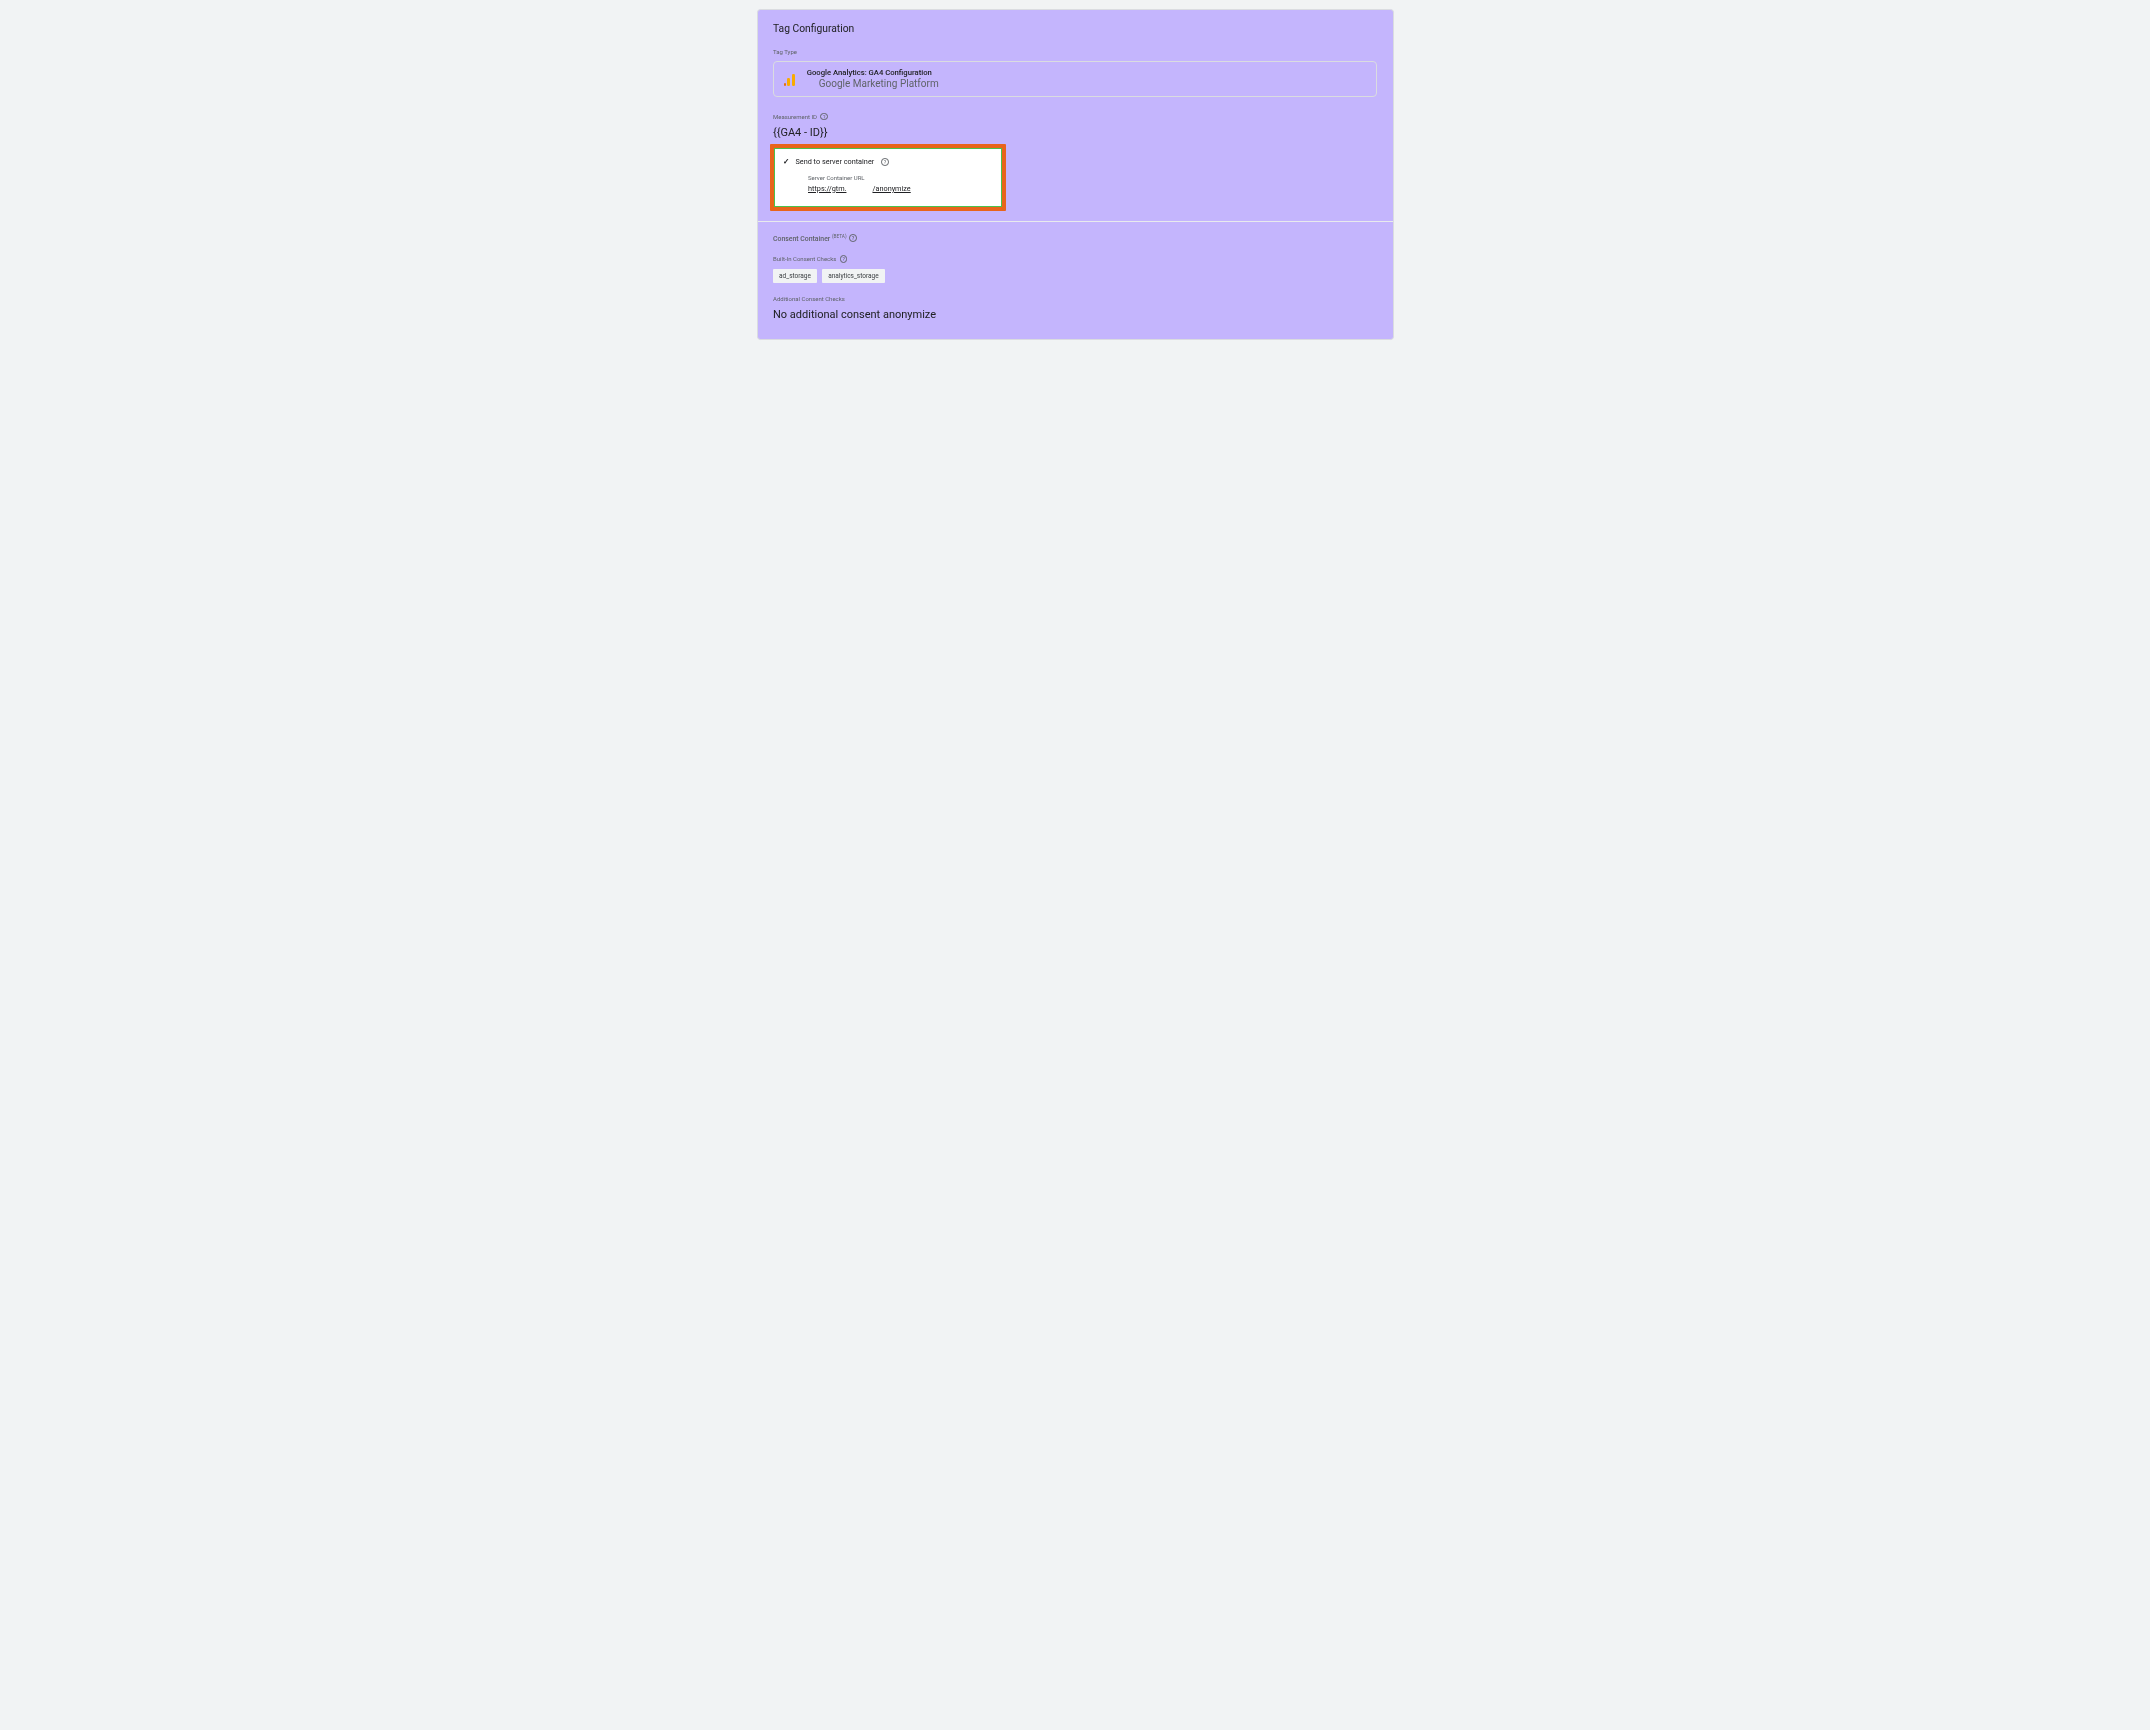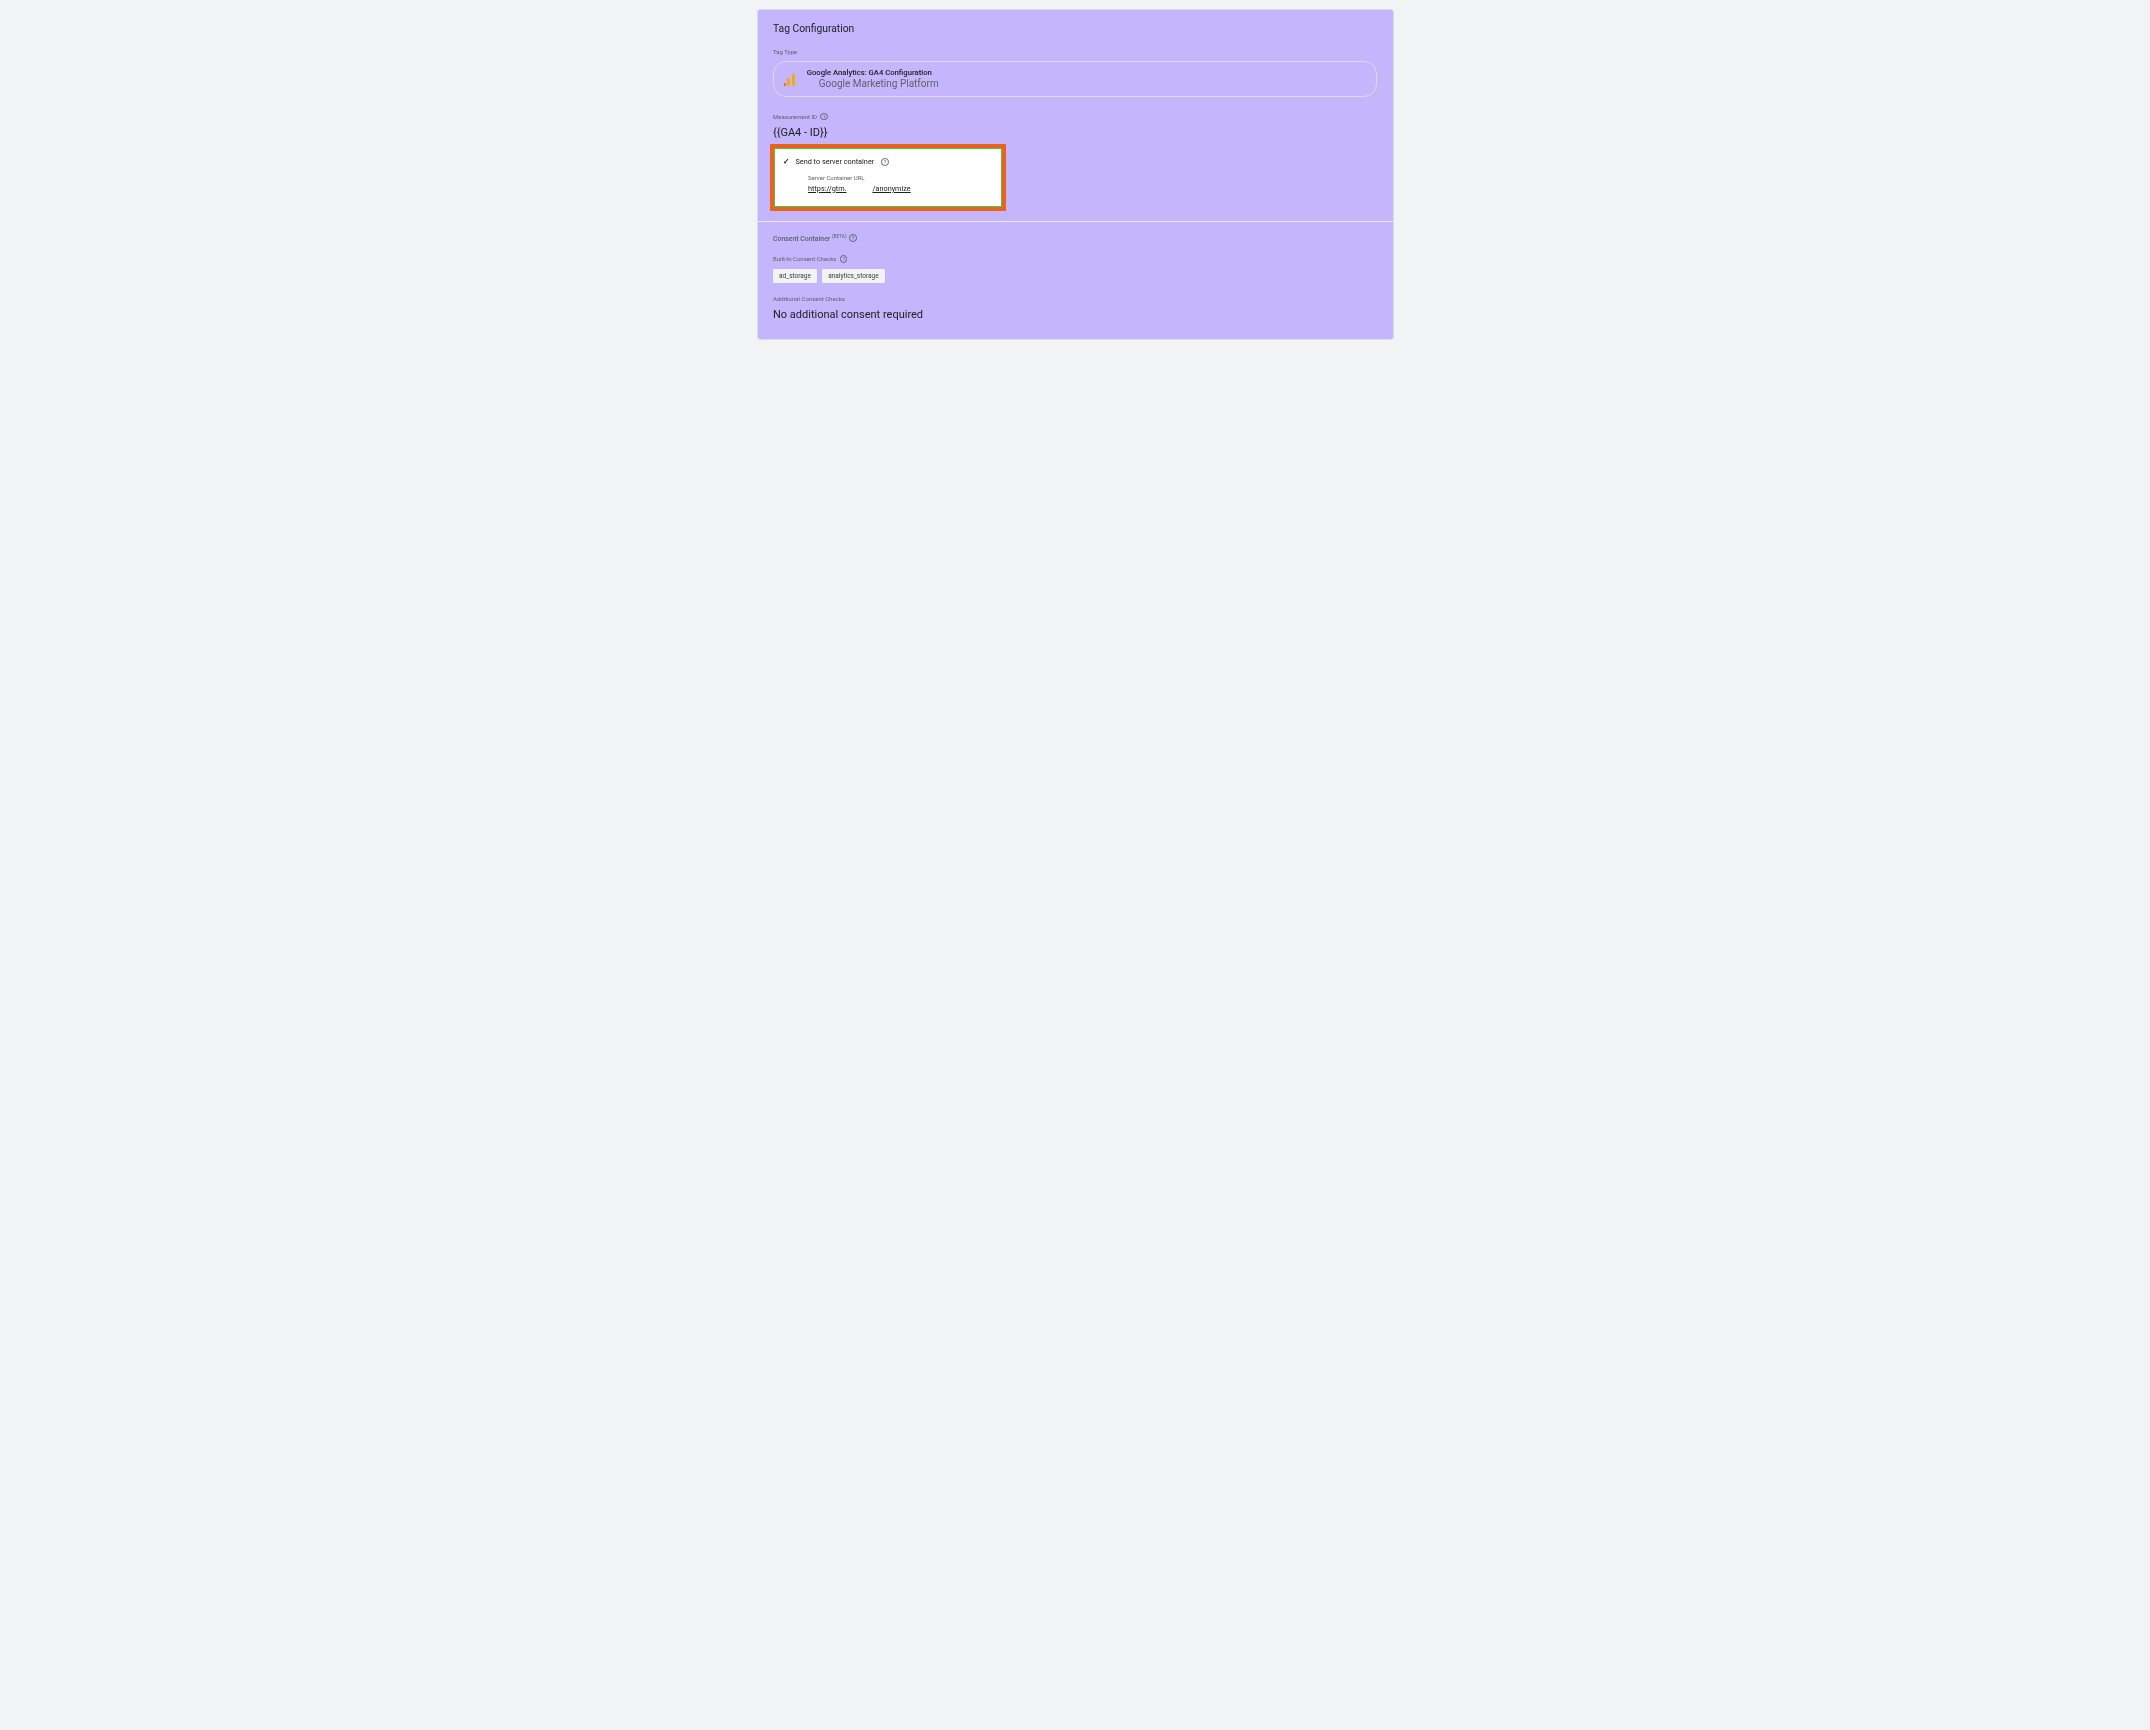--- a/index.html
+++ b/index.html
@@ -26,21 +26,21 @@
     .field-label {
       font-size: 6px;
       color: #5f6368;
       margin-bottom: 6px;
       display: flex;
       align-items: center;
       gap: 3.4px;
     }
     .tag-type-box {
       border: 0.4px solid #dadce0;
-      border-radius: 13px;
+      border-radius: 4px;
       padding: 6.9px 9.5px;
       display: flex;
       align-items: center;
       gap: 12px;
       margin-bottom: 15.5px;
     }
     .ga-icon {
       display: flex;
       align-items: flex-end;
       gap: 1.3px;
@@ -201,15 +201,15 @@
   <div class="field-label">
     <span>Built-In Consent Checks</span>
     <span class="help-icon">?</span>
   </div>
   <div class="chips">
     <div class="chip">ad_storage</div>
     <div class="chip">analytics_storage</div>
   </div>
 
   <div class="field-label">Additional Consent Checks</div>
-  <div class="field-value">No additional consent required</div>
+  <div class="field-value">No additional consent anonymize</div>
 </div>
 
 
 </body></html>

